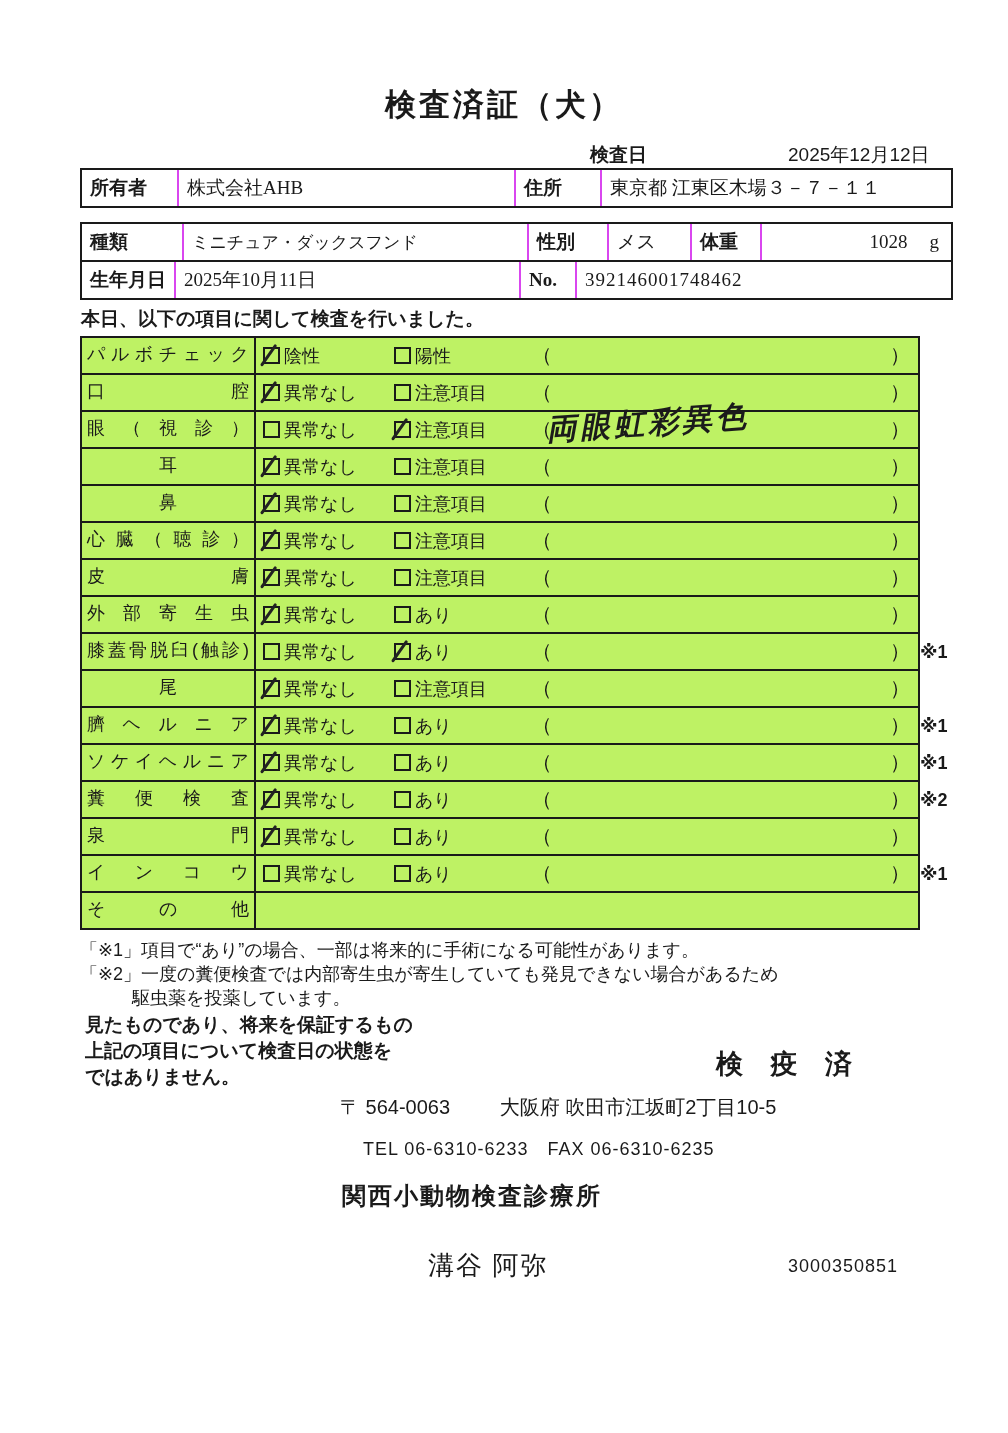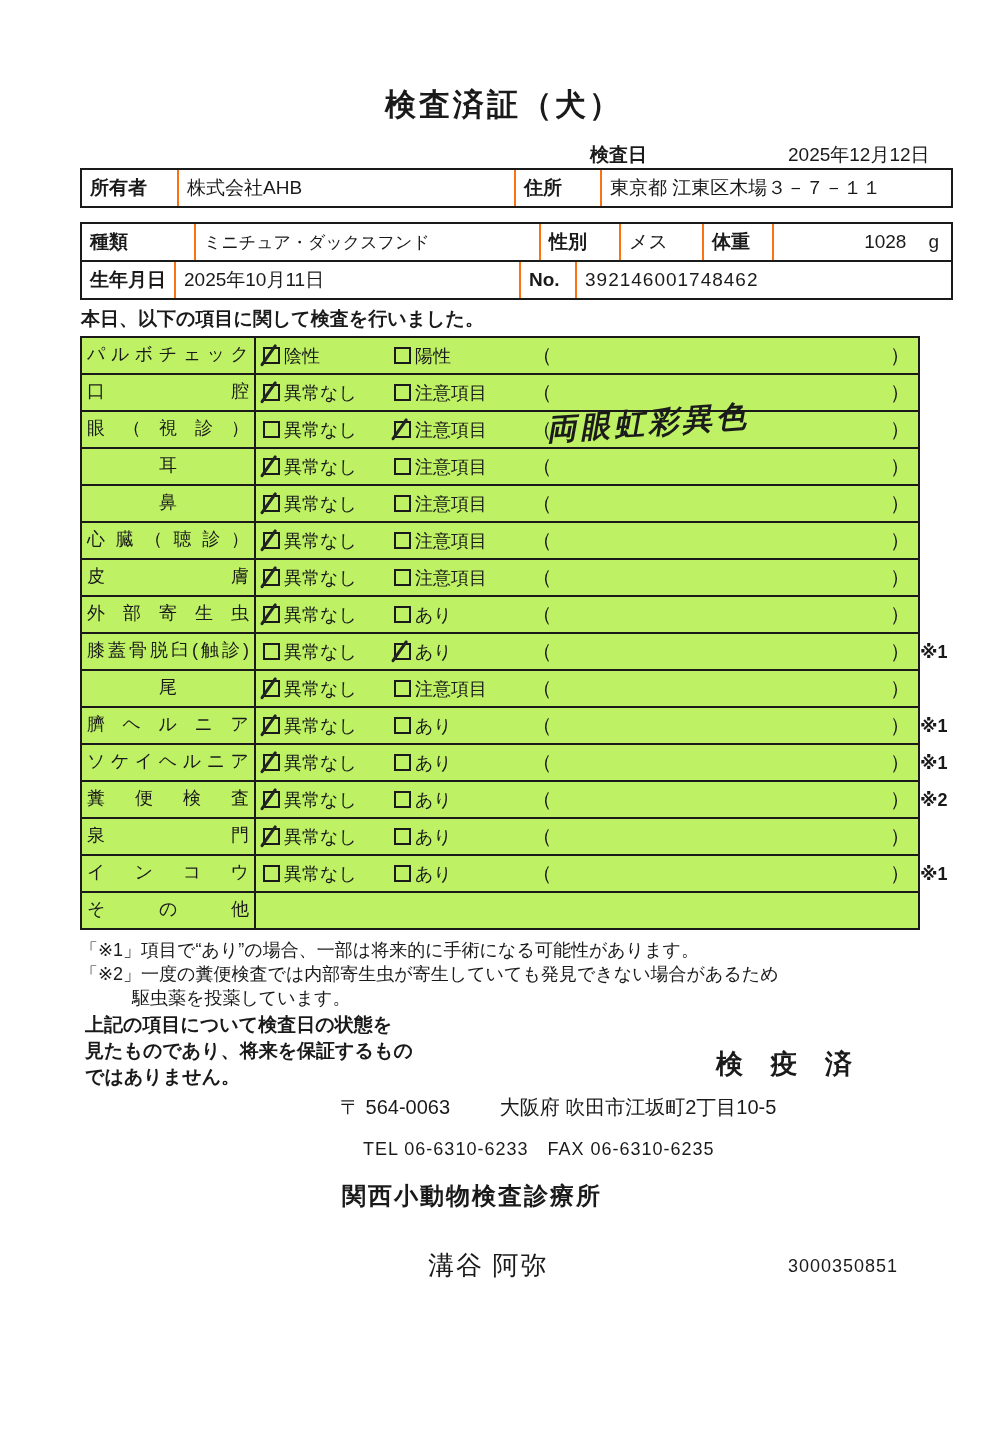--- a/index.html
+++ b/index.html
@@ -24,27 +24,27 @@
   .tbl{position:absolute;left:80px;width:873px;border:2px solid #1a1a1a;box-sizing:border-box;background:#fff;}
   .tbl-owner{top:168px;}
   .tbl-info{top:222px;}
   .trow{display:flex;height:36px;align-items:stretch;}
   .trow + .trow{border-top:2px solid #1a1a1a;}
   .tcell{
     display:flex;align-items:center;
     padding:0 8px;font-size:19px;box-sizing:border-box;
     white-space:nowrap;overflow:hidden;
   }
-  .tcell + .tcell{border-left:2px solid #f97316;}
+  .tcell + .tcell{border-left:2px solid #d946ef;font-family:Liberation Serif, serif;}
   .lab{font-weight:600;}
   .w-owner-lab{width:95px;}
   .w-owner-val{width:337px;}
   .w-addr-lab{width:86px;}
   .w-addr-val{flex:1;}
-  .w-kind-lab{width:112px;}
+  .w-kind-lab{width:100px;}
   .w-kind-val{width:345px;font-size:17px;}
   .w-sex-lab{width:80px;}
   .w-sex-val{width:83px;}
   .w-wt-lab{width:70px;}
   .w-wt-val{flex:1;justify-content:flex-end;padding-right:12px;}
   .w-wt-val .unit{margin-left:22px;}
   .w-birth-lab{width:92px;}
   .w-birth-val{width:345px;}
   .w-no-lab{width:56px;}
   .w-no-val{flex:1;letter-spacing:1px;}
@@ -445,22 +445,22 @@
     </div>
   </div>
 
   <div class="footnotes">
     <div>「※1」項目で“あり”の場合、一部は将来的に手術になる可能性があります。</div>
     <div>「※2」一度の糞便検査では内部寄生虫が寄生していても発見できない場合があるため</div>
     <div class="indent">駆虫薬を投薬しています。</div>
   </div>
 
   <div class="disclaimer">
+    <div>見たものであり、将来を保証するもの</div>
     <div>上記の項目について検査日の状態を</div>
-    <div>見たものであり、将来を保証するもの</div>
     <div>ではありません。</div>
   </div>
 
   <div class="stamp">検 疫 済</div>
 
   <div class="postal-line">
     <span>〒 564-0063</span>
     <span class="addr">大阪府 吹田市江坂町2丁目10-5</span>
   </div>
   <div class="tel-line">TEL 06-6310-6233　FAX 06-6310-6235</div>

